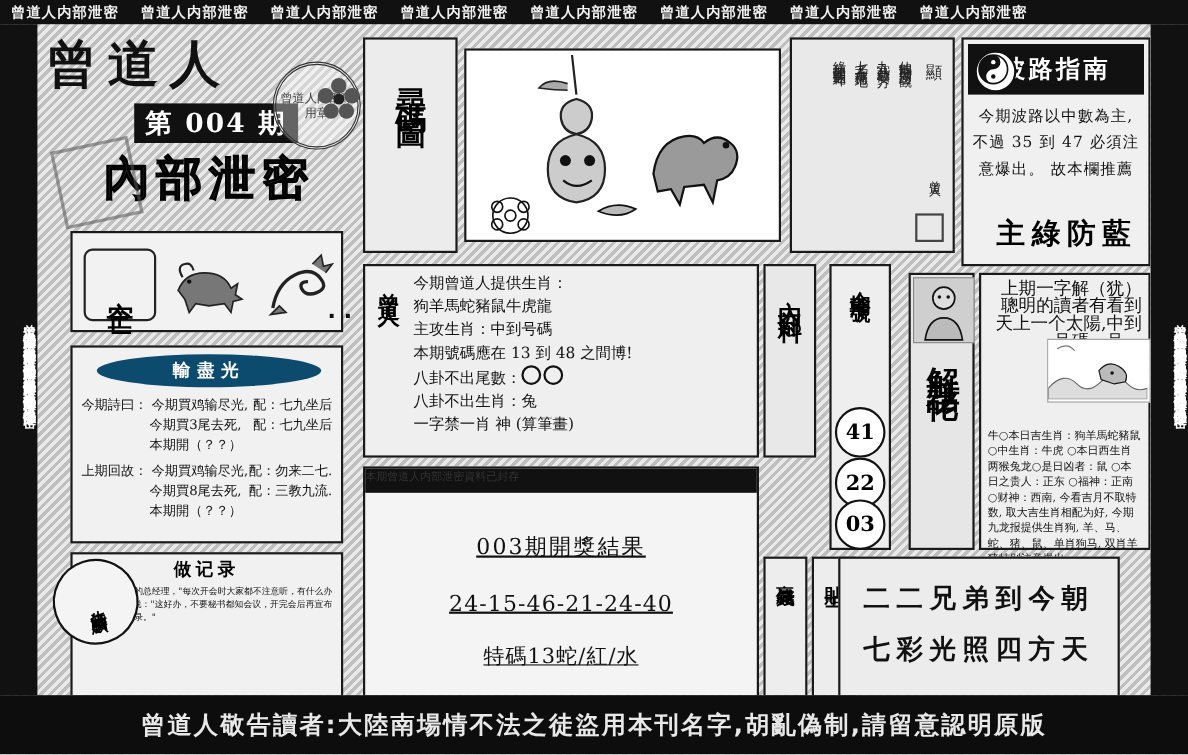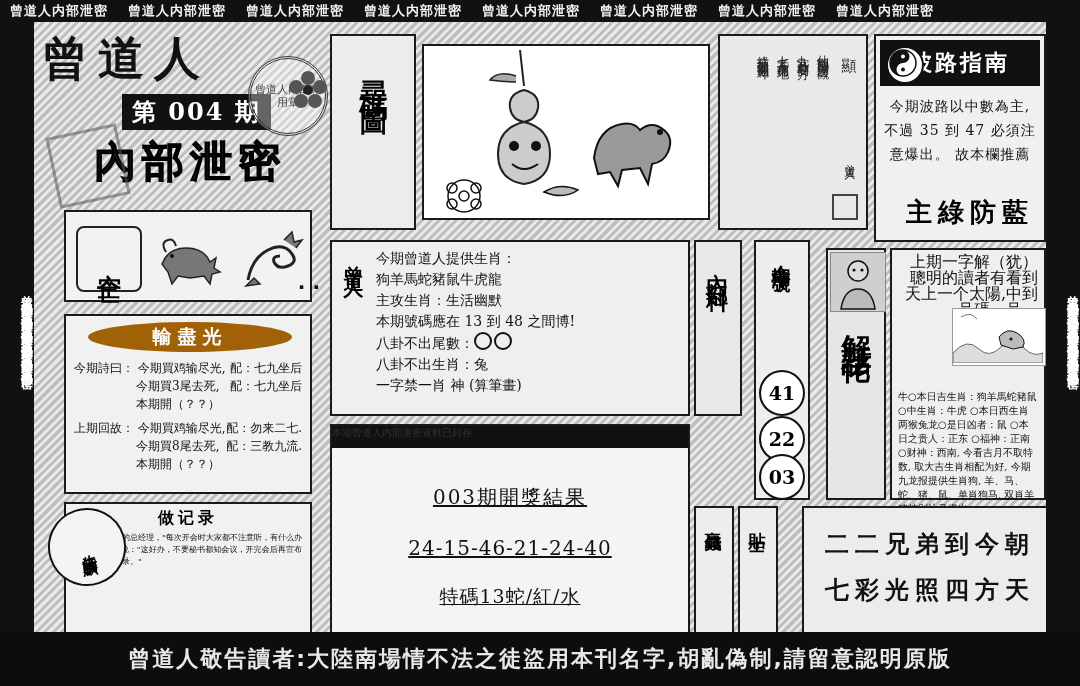--- a/index.html
+++ b/index.html
@@ -98,22 +98,22 @@
   #riddle{left:856px;top:226px;width:156px;height:252px;background:#efefef;}
   #riddle .t{position:absolute;left:6px;top:4px;right:6px;font-size:16px;line-height:16px;
       font-family:"DejaVu Serif",serif;color:#111;text-align:right;}
   #riddle .pic{position:absolute;left:60px;top:58px;width:92px;height:56px;background:#fff;border:1px solid #999;}
   #riddle .b{position:absolute;left:6px;top:140px;right:6px;font-size:10px;line-height:14px;
       font-family:"DejaVu Serif",serif;color:#111;}
 
   
   #shuji{left:30px;top:292px;width:248px;height:180px;background:#f1f1f1;}
   #shuji .cap{position:absolute;left:22px;top:6px;width:204px;height:30px;border-radius:50%;
-      background:#a16207;color:#fff;display:flex;align-items:center;justify-content:center;
-      font-size:19px;font-weight:bold;letter-spacing:6px;font-family:"DejaVu Serif",serif;text-align:right;}
+      background:#0c4a6e;color:#fff;display:flex;align-items:center;justify-content:center;
+      font-size:16px;font-weight:bold;letter-spacing:6px;font-family:"DejaVu Serif",serif;text-align:right;}
   #shuji .row{position:absolute;left:8px;right:8px;font-size:12px;font-family:"DejaVu Serif",serif;
       color:#111;line-height:17px;}
 
   
   #jilu{left:30px;top:480px;width:248px;height:132px;background:#f1f1f1;}
   #jilu .cap{position:absolute;left:0;right:0;top:4px;text-align:center;font-size:16px;font-weight:bold;
       font-family:"DejaVu Serif",serif;letter-spacing:4px;}
   #jilu .body{position:absolute;left:8px;top:28px;right:8px;font-size:8px;line-height:12px;
       font-family:"DejaVu Serif",serif;color:#111;text-align:justify;}
   #humor{left:14px;top:486px;width:78px;height:78px;border:none;background:transparent;}
@@ -135,21 +135,21 @@
 
   
   #ying{left:660px;top:484px;width:40px;height:128px;background:#ededed;}
   #ying .vt{position:absolute;left:50%;transform:translateX(-50%);top:10px;writing-mode:vertical-rl;
       font-size:17px;font-weight:bold;font-family:"DejaVu Serif",serif;letter-spacing:4px;}
   #tips{left:704px;top:484px;width:40px;height:128px;background:#ededed;}
   #tips .vt{position:absolute;left:50%;transform:translateX(-50%);top:10px;writing-mode:vertical-rl;
       font-size:17px;font-weight:bold;font-family:"DejaVu Serif",serif;letter-spacing:4px;}
 
   
-  #couplet{left:768px;top:484px;width:256px;height:128px;background:#ececec;}
+  #couplet{left:728px;top:484px;width:256px;height:128px;background:#ececec;}
   #couplet .c{position:absolute;left:0;right:0;text-align:center;font-family:"DejaVu Serif",serif;
       font-size:24px;font-weight:bold;letter-spacing:6px;color:#111;}
   #couplet .c1{top:20px;}
   #couplet .c2{top:66px;}
 
   svg{display:block;}
 </style>
 </head>
 <body>
 
@@ -259,21 +259,21 @@
       </div>
       <div class="txt">今期波路以中數為主,不過 35 到 47 必須注意爆出。 故本欄推薦</div>
       <div class="slogan">主綠防藍</div>
     </div>
 
     <div class="box" id="supply">
       <div class="side">曾道人</div>
       <div class="lines">
         <div>今期曾道人提供生肖：</div>
         <div>狗羊馬蛇豬鼠牛虎龍</div>
-        <div>主攻生肖：生活幽默</div>
+        <div>主攻生肖：中到号碼</div>
         <div>本期號碼應在 13 到 48 之間博!</div>
         <div>
           <span>八卦不出尾數：<span class="circ"></span><span class="circ"></span></span>
         </div>
         <div>八卦不出生肖：兔</div>
         <div>一字禁一肖 神  (算筆畫)</div>
       </div>
     </div>
 
     <div class="box" id="neibu">

